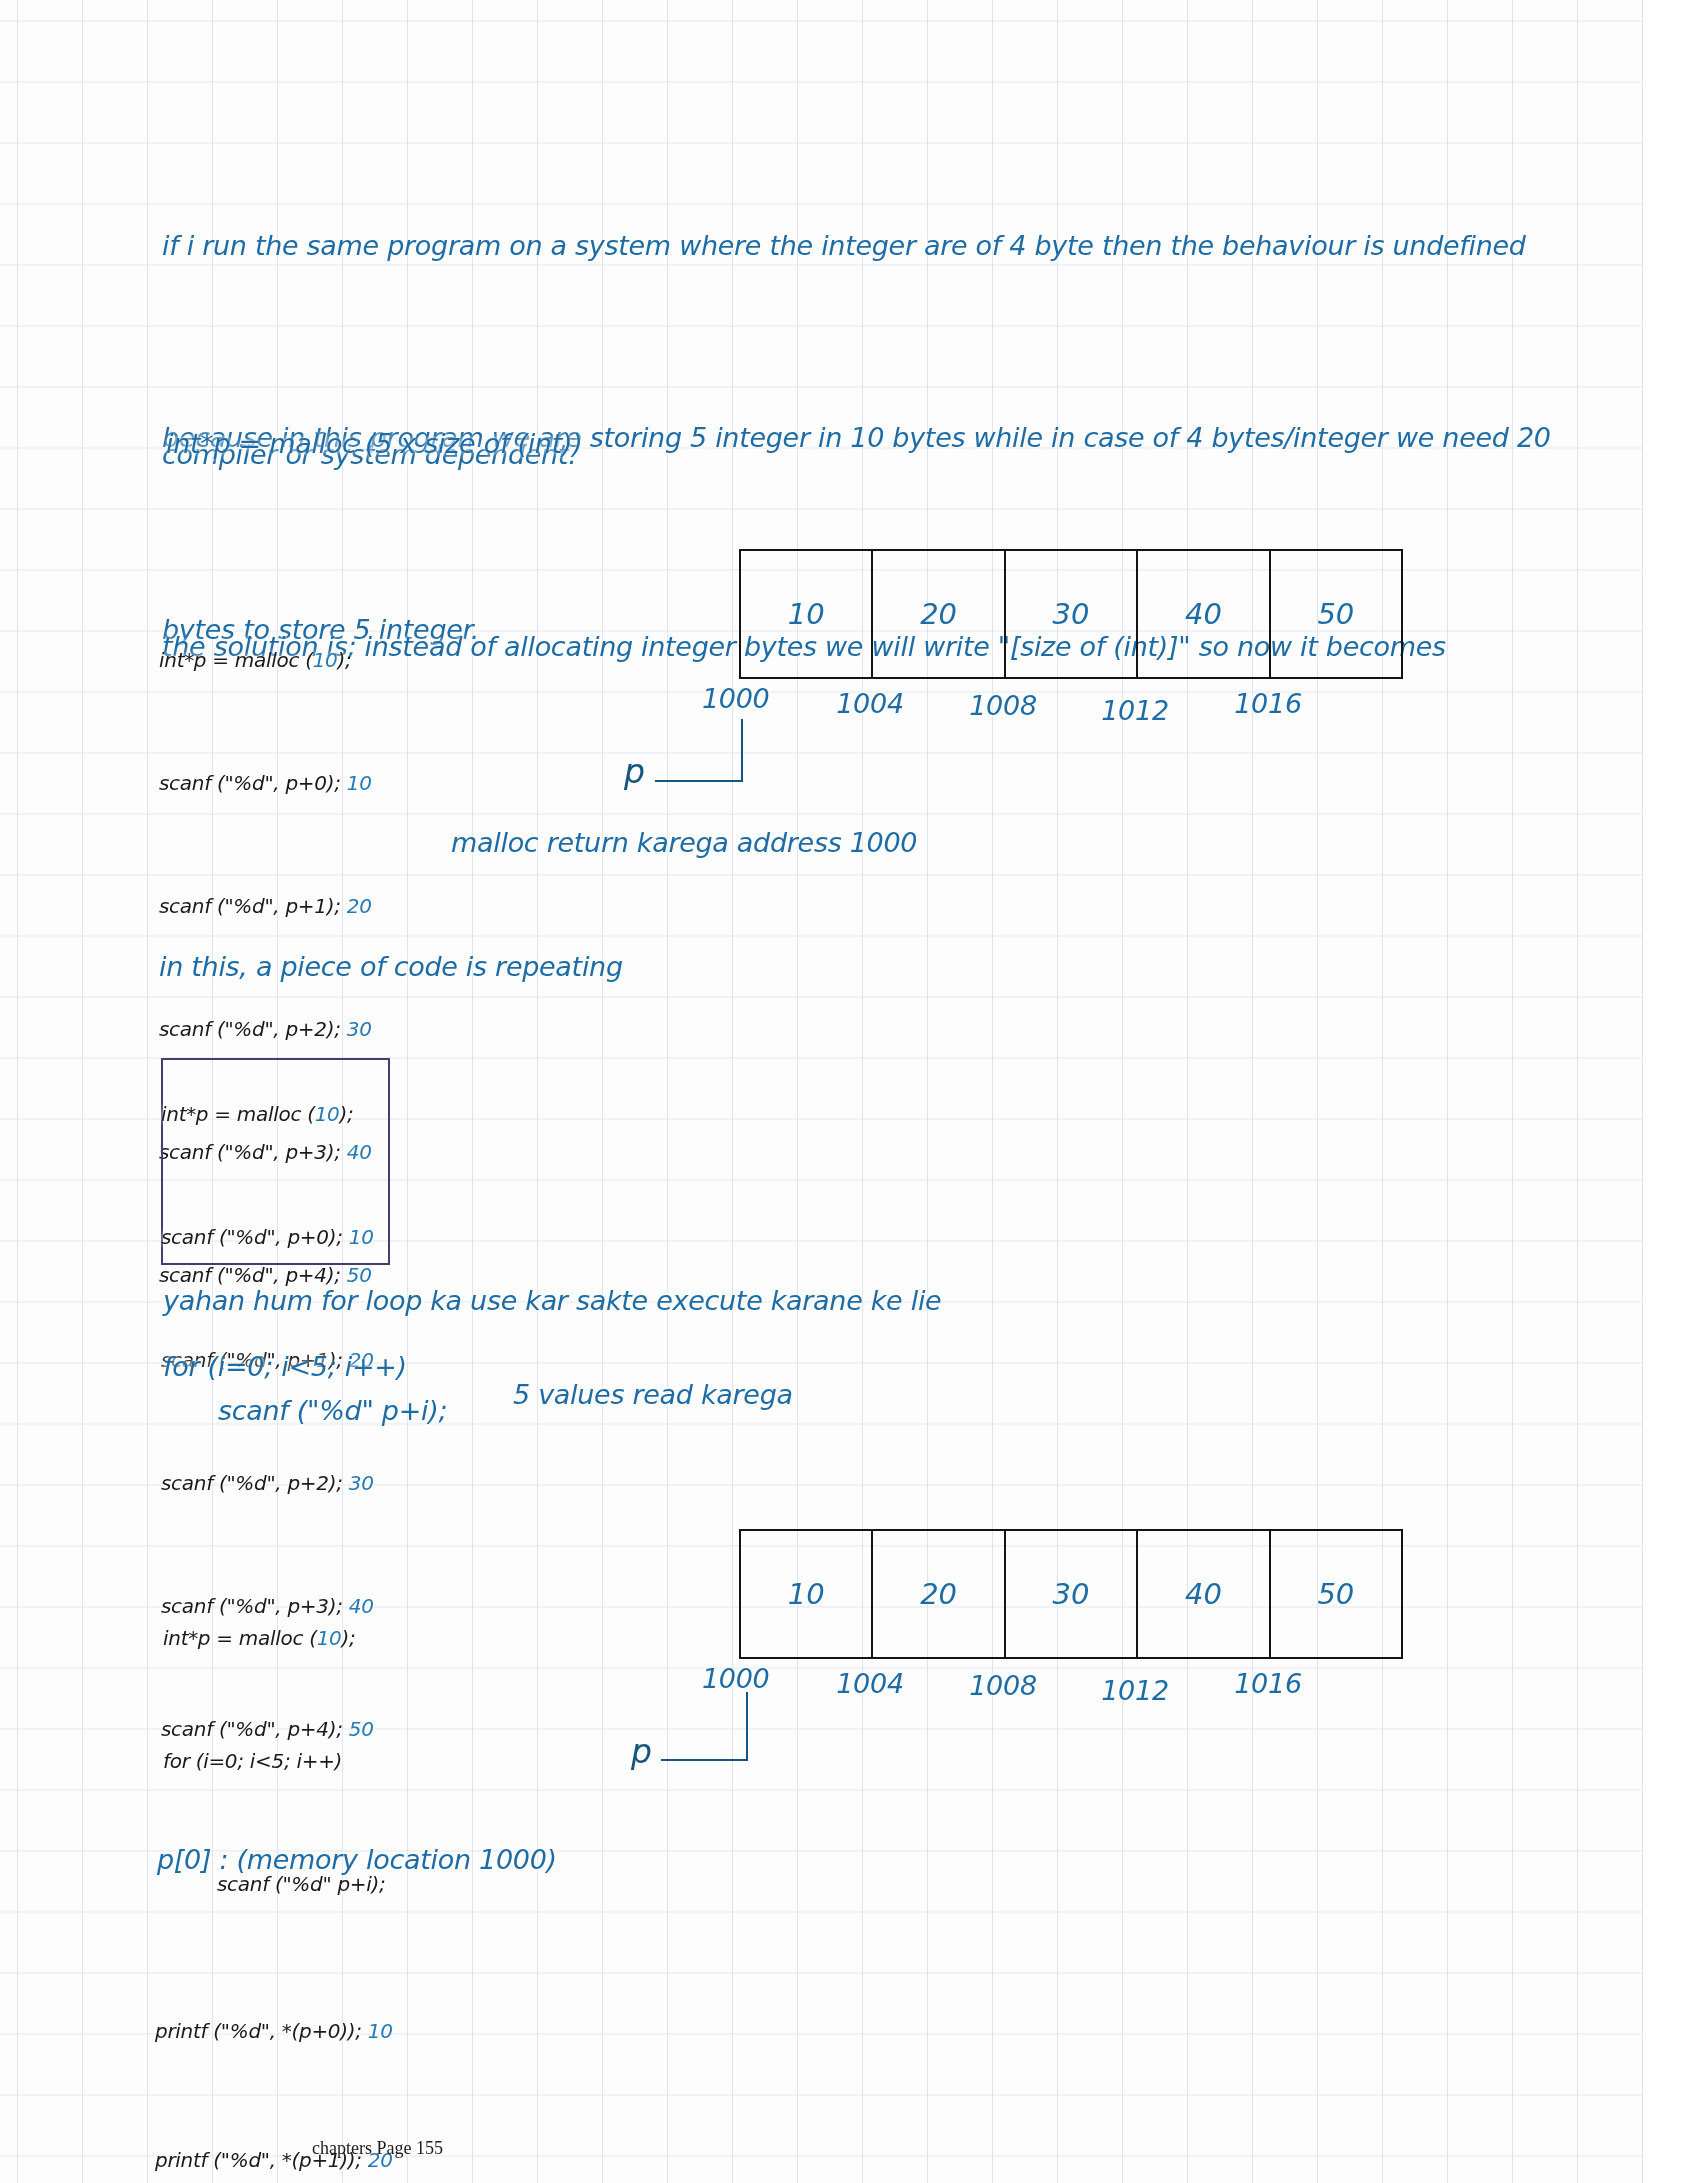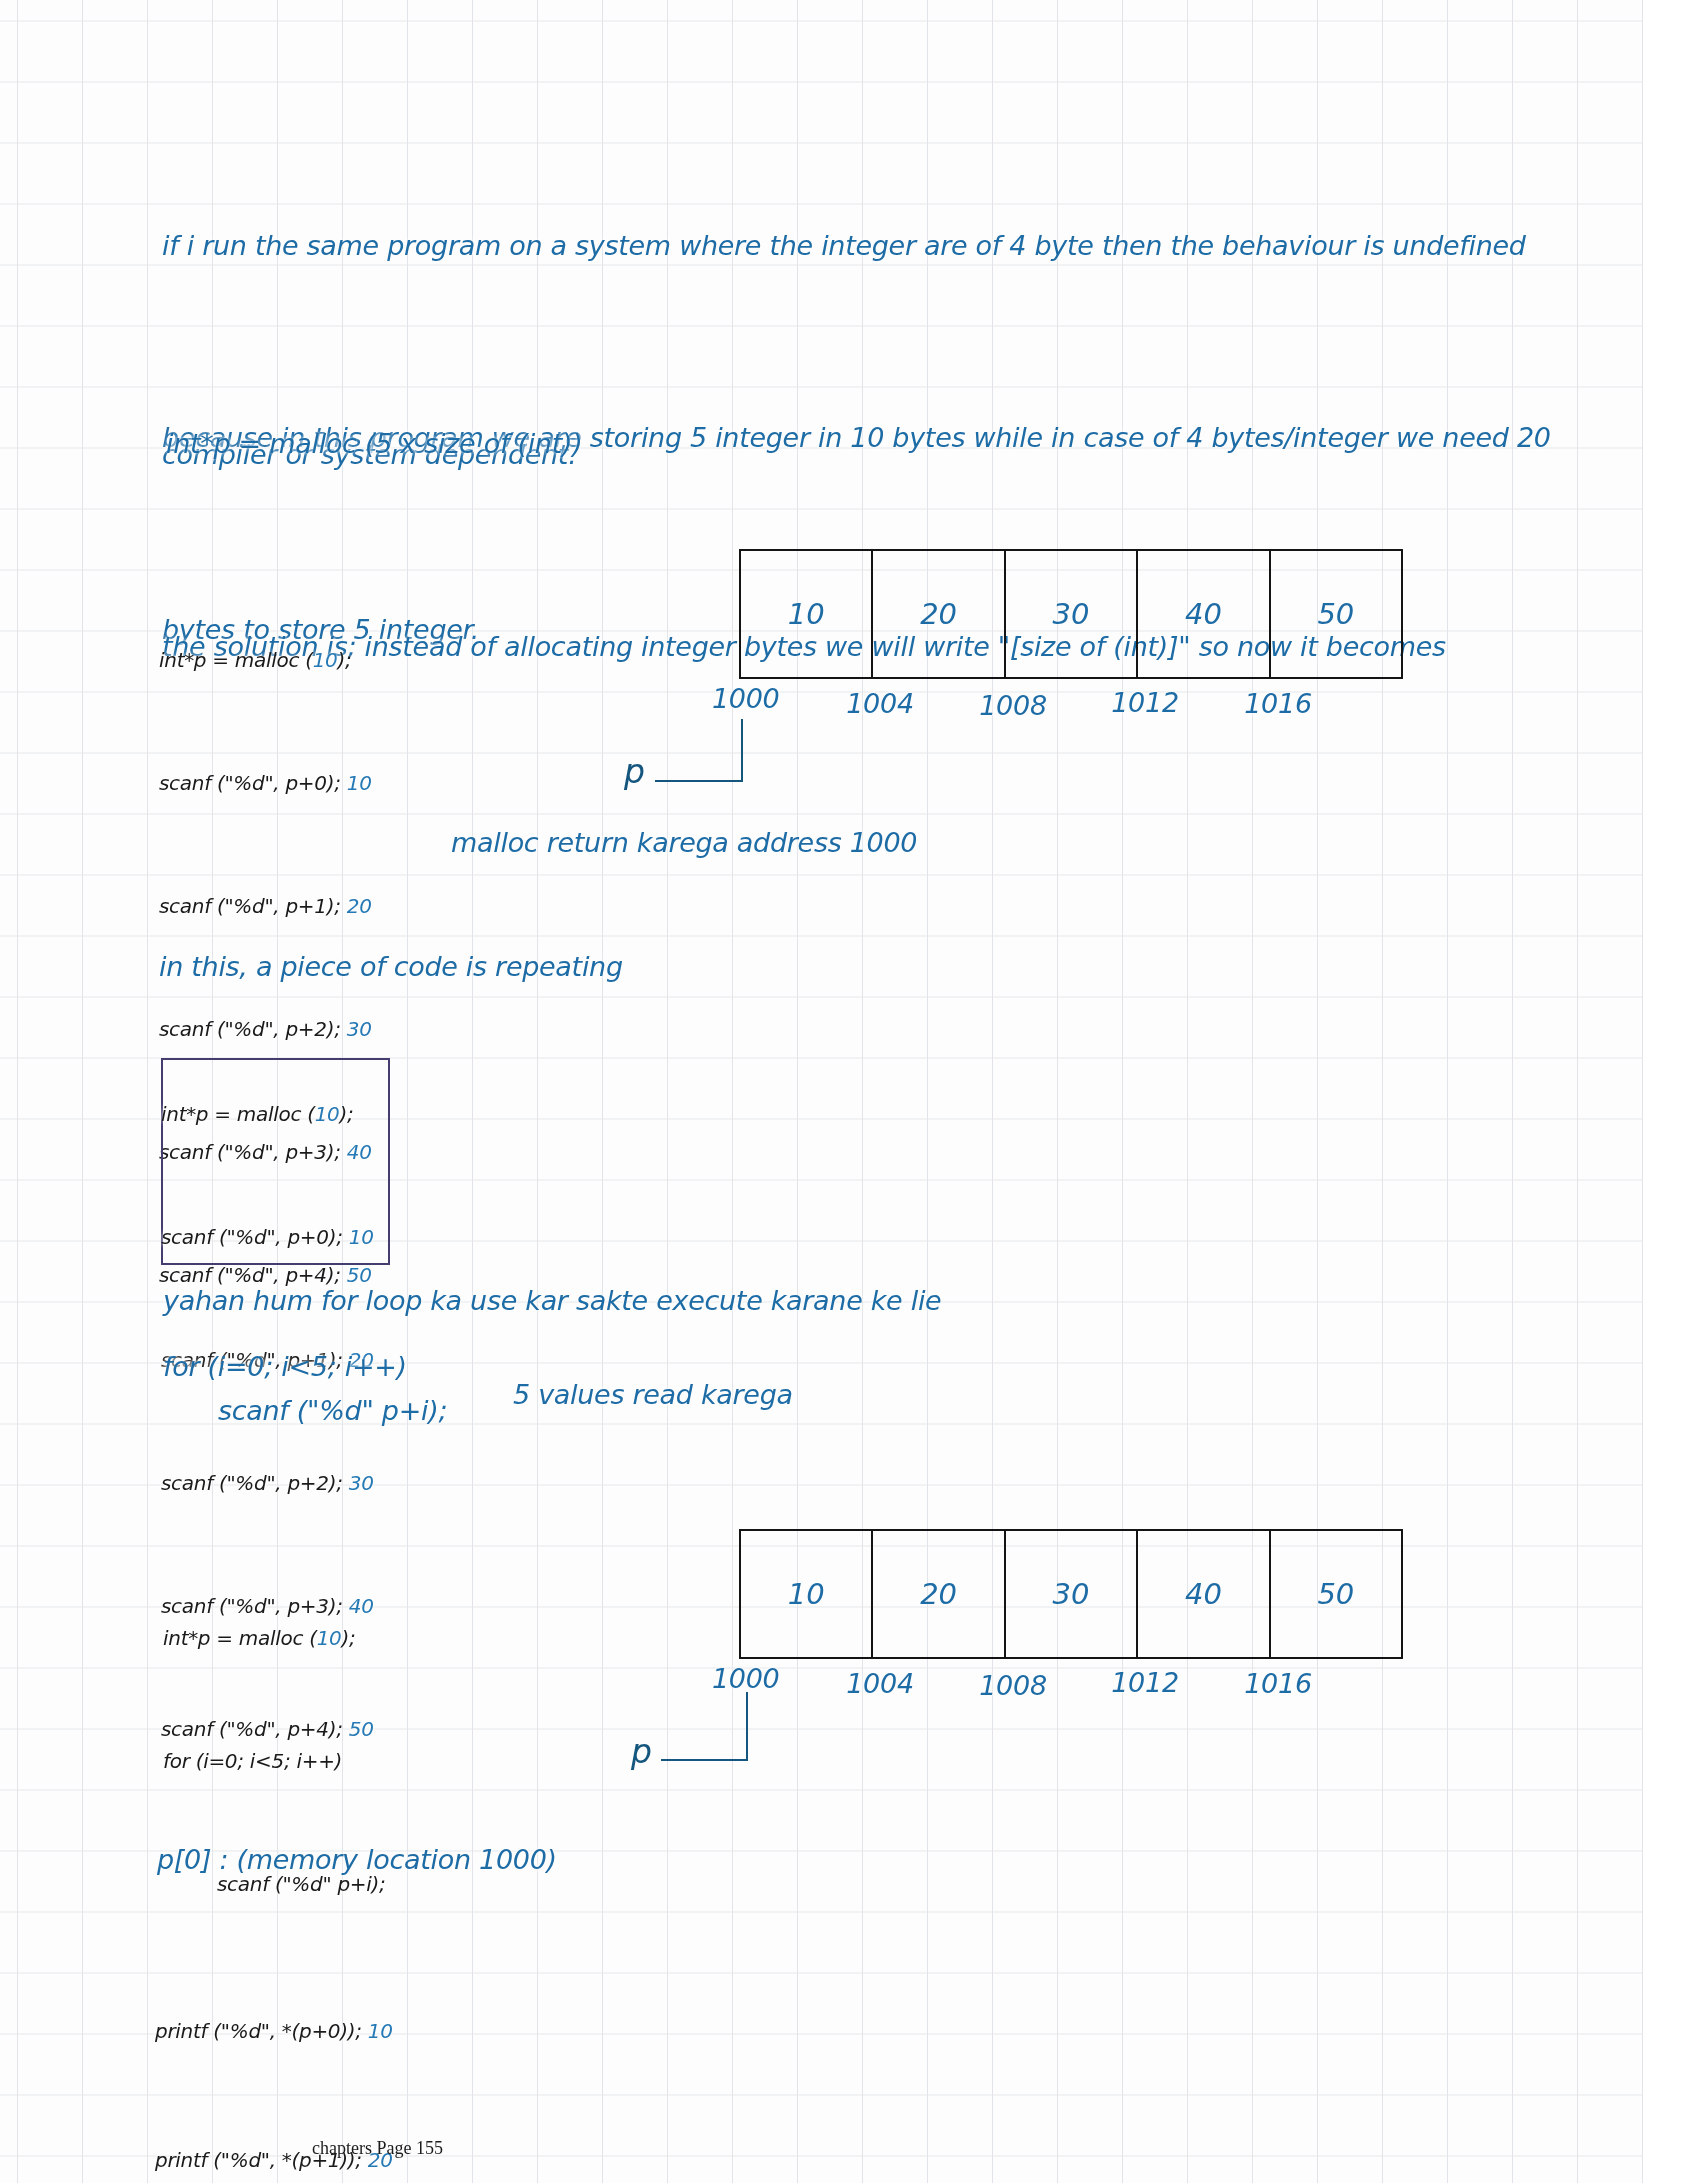--- a/index.html
+++ b/index.html
@@ -39,26 +39,26 @@
   }
   .cell{
     flex:1;border-right:2px solid #141414;
     display:flex;align-items:center;justify-content:center;
     color:#1e6ca6;font-size:29px;font-style:italic;
   }
   .cell:last-child{border-right:none;}
   .addrs{position:absolute;top:134px;left:0;width:100%;height:42px;}
   .addr{
     position:absolute;transform:translateX(-50%);
-    color:#1e6ca6;font-size:27px;font-style:italic;white-space:nowrap;margin-left:10px;
+    color:#1e6ca6;font-size:27px;font-style:italic;white-space:nowrap;
   }
   .addr:nth-child(1){left:-3.3px;}
   .addr:nth-child(2){left:131px;top:5.3px;}
   .addr:nth-child(3){left:264px;top:6.6px;}
-  .addr:nth-child(4){left:396px;top:4px;text-align:right;}
+  .addr:nth-child(4){left:396px;top:12px;text-align:right;}
   .addr:nth-child(5){left:529px;top:5.3px;}
   .elbow{border-right:2.6px solid #15567f;border-bottom:2.6px solid #15567f;}
   .plabel{font-size:33px;color:#15567f;font-style:italic;}
   .scanf-box{border:2px solid #443d70;background:transparent;}
   .footer{
     font-family:"Liberation Serif", serif;
     font-size:18px;color:#1c1c1c;letter-spacing:0;
   }
 </style>
 </head>

